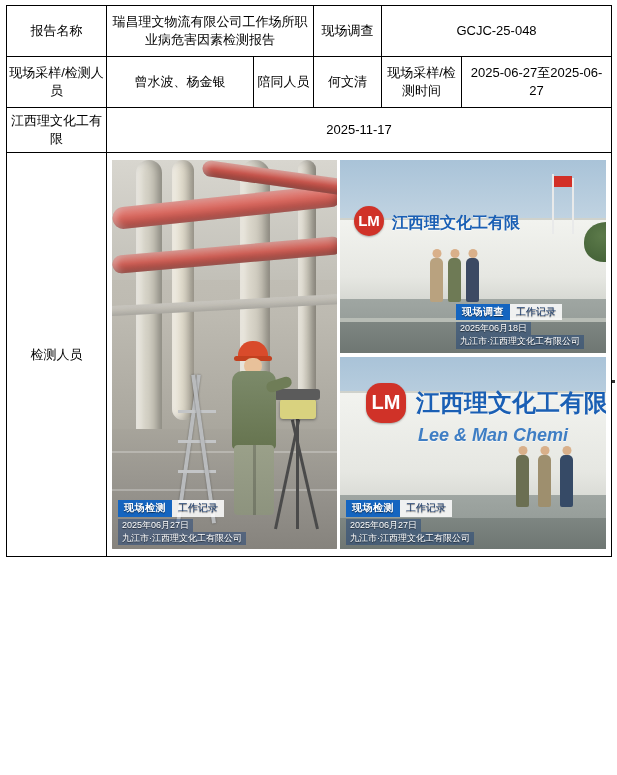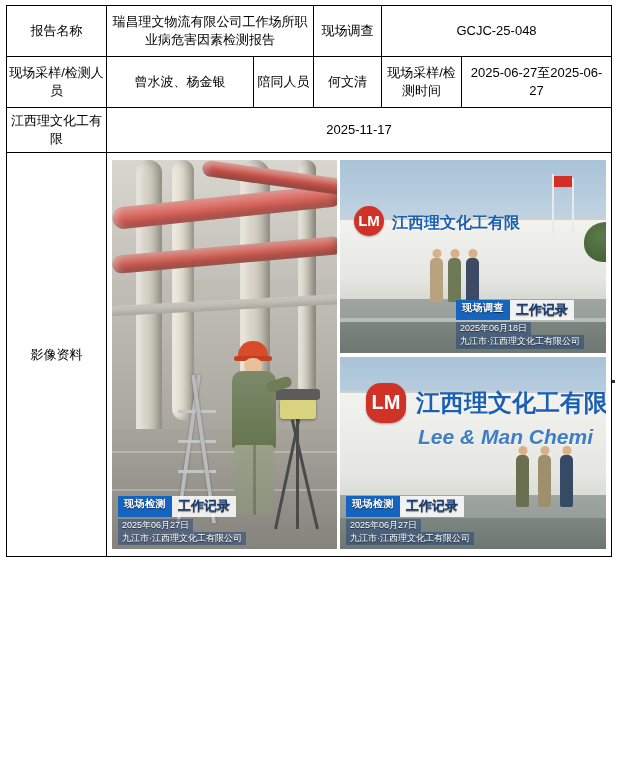--- a/index.html
+++ b/index.html
@@ -94,23 +94,23 @@
     background: #1565c0;
     color: #ffffff;
     font-size: 10px;
     padding: 2px 6px;
     font-weight: bold;
     letter-spacing: .5px;
   }
   .cap-sub {
     background: rgba(255,255,255,.85);
     color: #1b3c6e;
-    font-size: 13px;
+    font-size: 10px;
     padding: 2px 6px;
-    font-weight: bold;
+    font-weight: normal;
   }
   .cap-line {
     background: rgba(20,60,120,.45);
     padding: 1px 4px;
     display: inline-block;
   }
 
   
   .ph1-bg {
     position: absolute; inset: 0;
@@ -226,21 +226,21 @@
         <td class="label-cell">陪同人员</td>
         <td>何文清</td>
         <td class="label-cell">现场采样/检测时间</td>
         <td>2025-06-27至2025-06-27</td>
       </tr>
       <tr class="r7">
         <td class="label-cell">江西理文化工有限</td>
         <td colspan="5">2025-11-17</td>
       </tr>
       <tr class="media-row">
-        <td class="label-cell">影像资料</td>
+        <td class="label-cell">检测人员</td>
         <td colspan="5">
           <div class="media-wrap">
 
             <div class="media-left">
               <div class="ph1-bg"></div>
               <div class="ph1-ceiling"></div>
               <div class="pipe pipe-v1"></div>
               <div class="pipe pipe-v2"></div>
               <div class="pipe pipe-v3"></div>
               <div class="pipe pipe-v4"></div>
@@ -321,21 +321,21 @@
               </div>
 
               <div class="photo">
                 <div class="gate-bg"></div>
                 <div class="gate-sky"></div>
                 <div class="gate-wall" style="top:18%; height:58%;"></div>
                 <div class="gate-ground"></div>
                 <div class="gate-road"></div>
                 <div class="logo-lm" style="left:26px; top:26px;">LM</div>
                 <div class="sign-text" style="left:76px; top:30px; font-size:24px;">江西理文化工有限</div>
-                <div class="sign-text" style="left:78px; top:66px; font-size:21px; color:#3f7ec4; font-style:italic;">Lee &amp; Man Chemi</div>
+                <div class="sign-text" style="left:78px; top:66px; font-size:18px; color:#3f7ec4; font-style:italic;">Lee &amp; Man Chemi</div>
                 <div class="person" style="left:176px; bottom:22%; background:#6b6f52; height:52px;">
                     <div class="p-head"></div>
                   </div>
                 <div class="person" style="left:198px; bottom:22%; background:#9e8f6e; height:52px;">
                     <div class="p-head"></div>
                   </div>
                 <div class="person" style="left:220px; bottom:22%; background:#364a66; height:52px;">
                     <div class="p-head"></div>
                   </div>
                 <div class="photo-caption">

